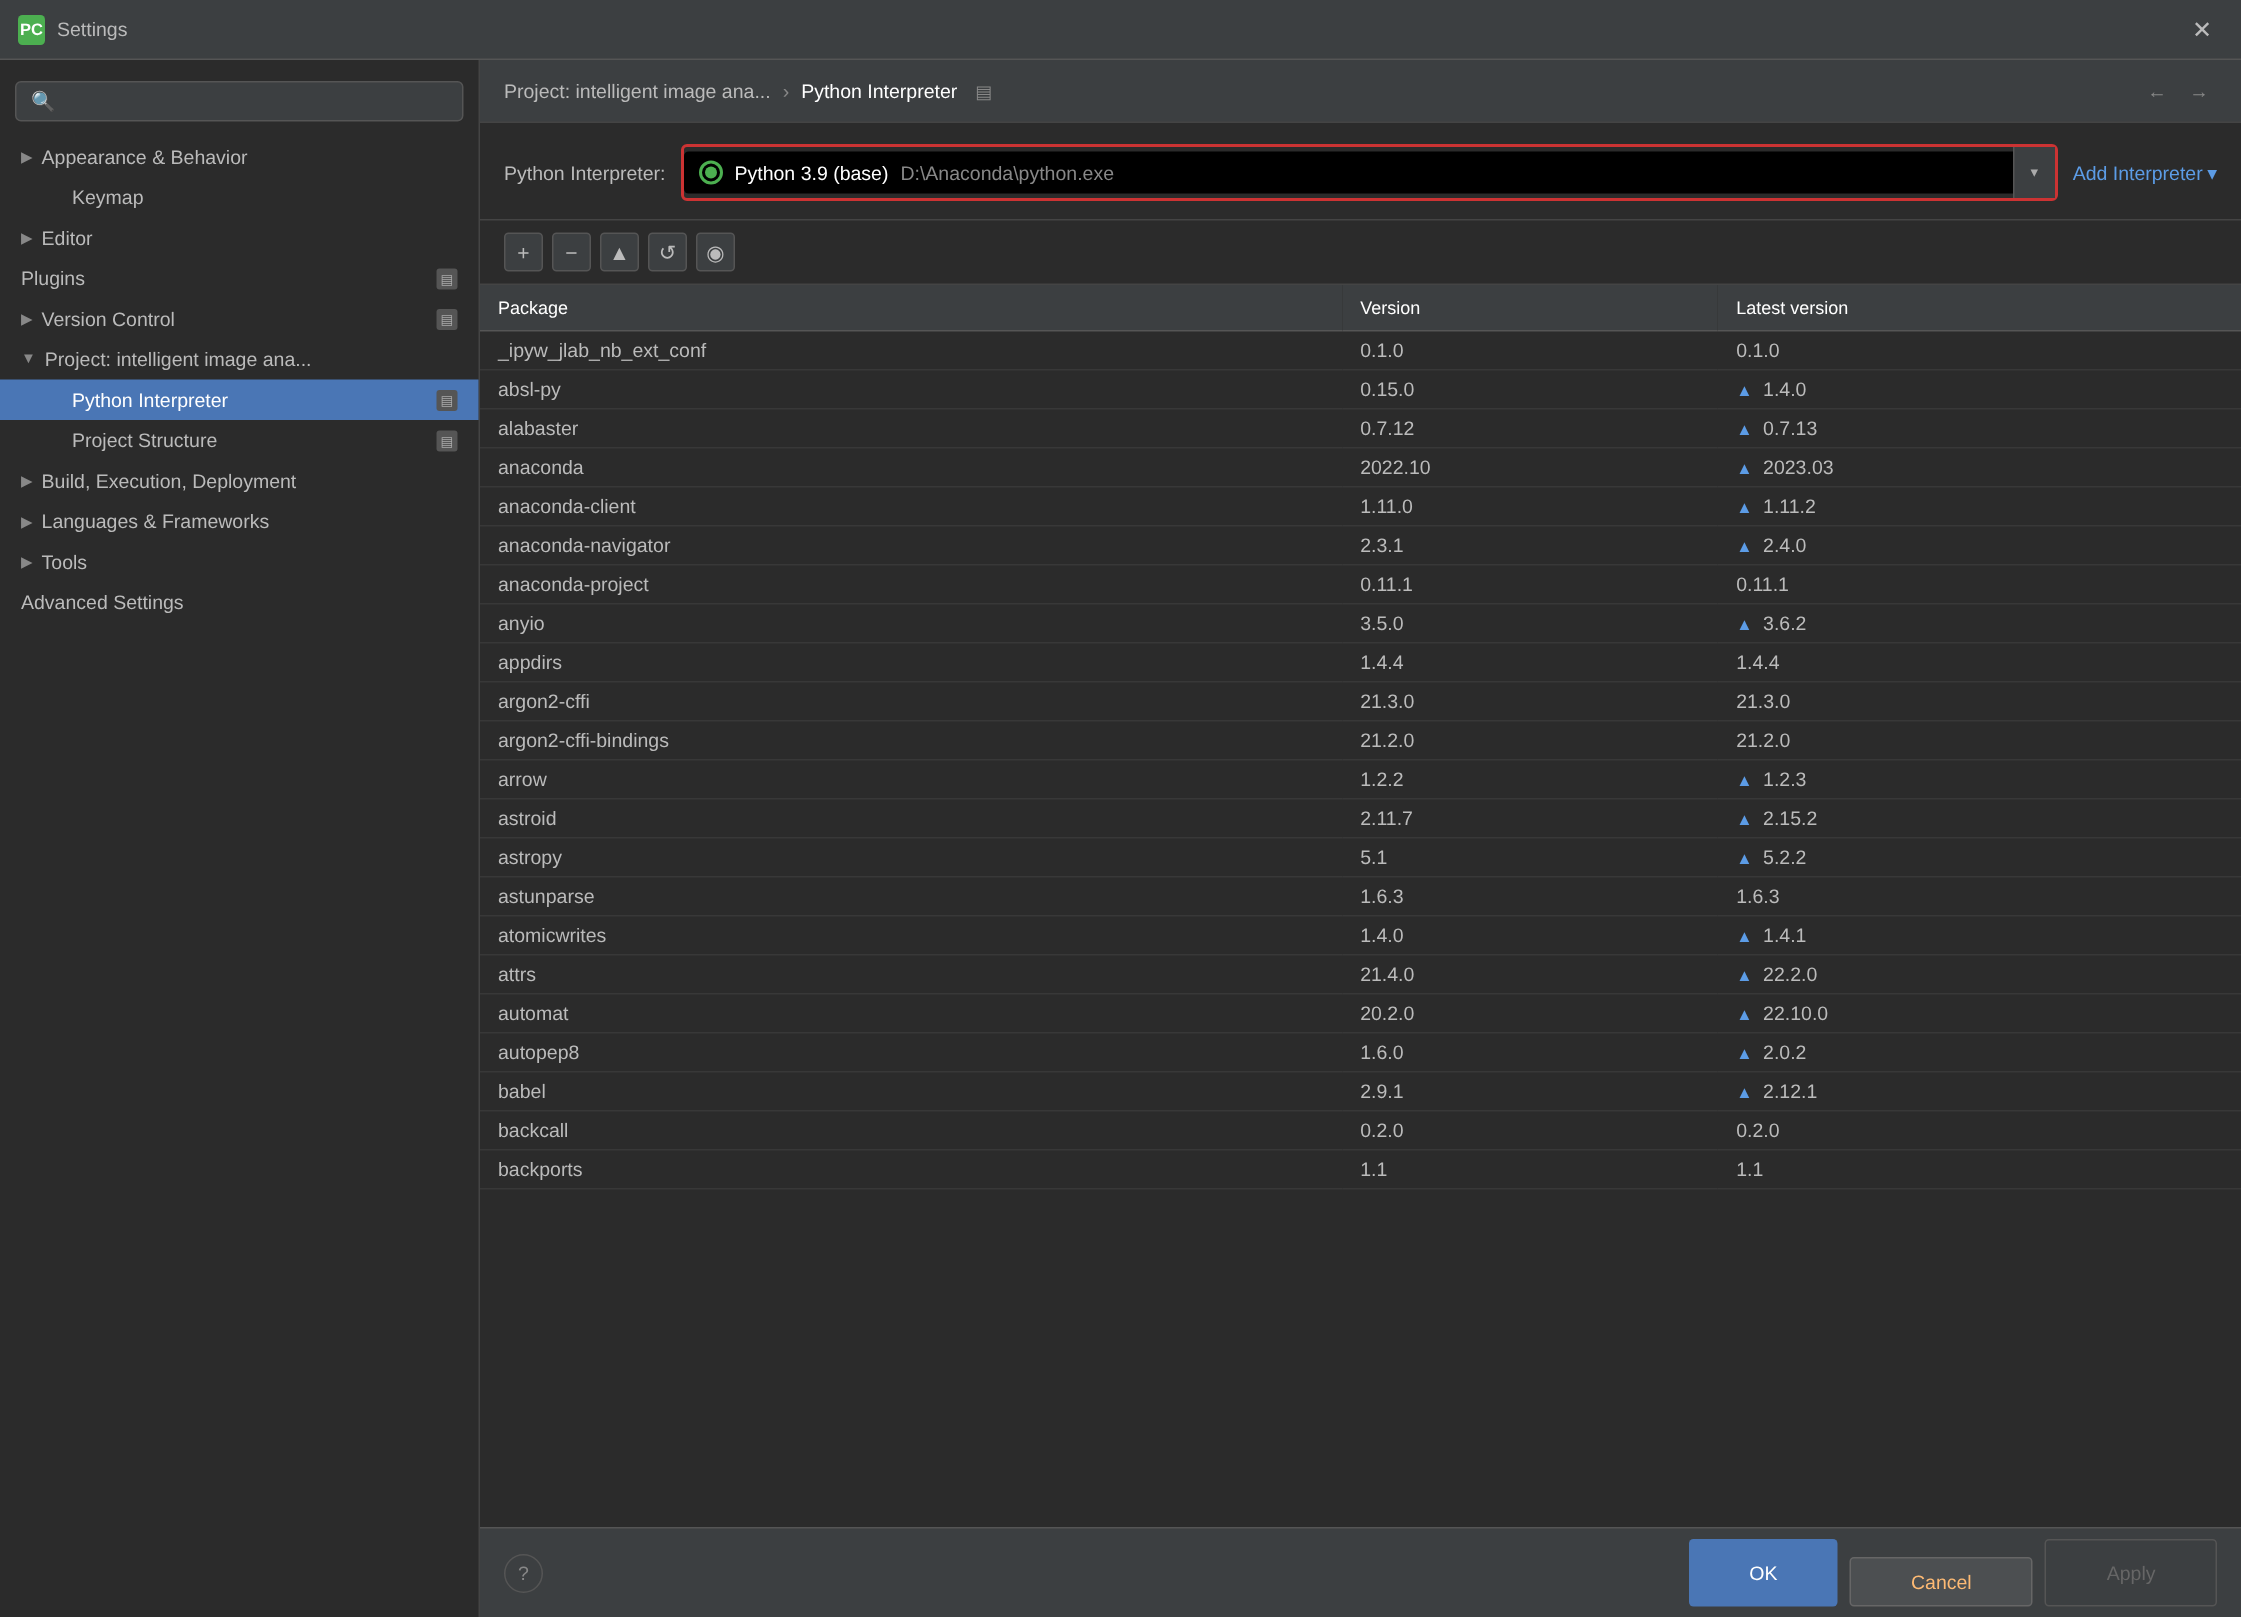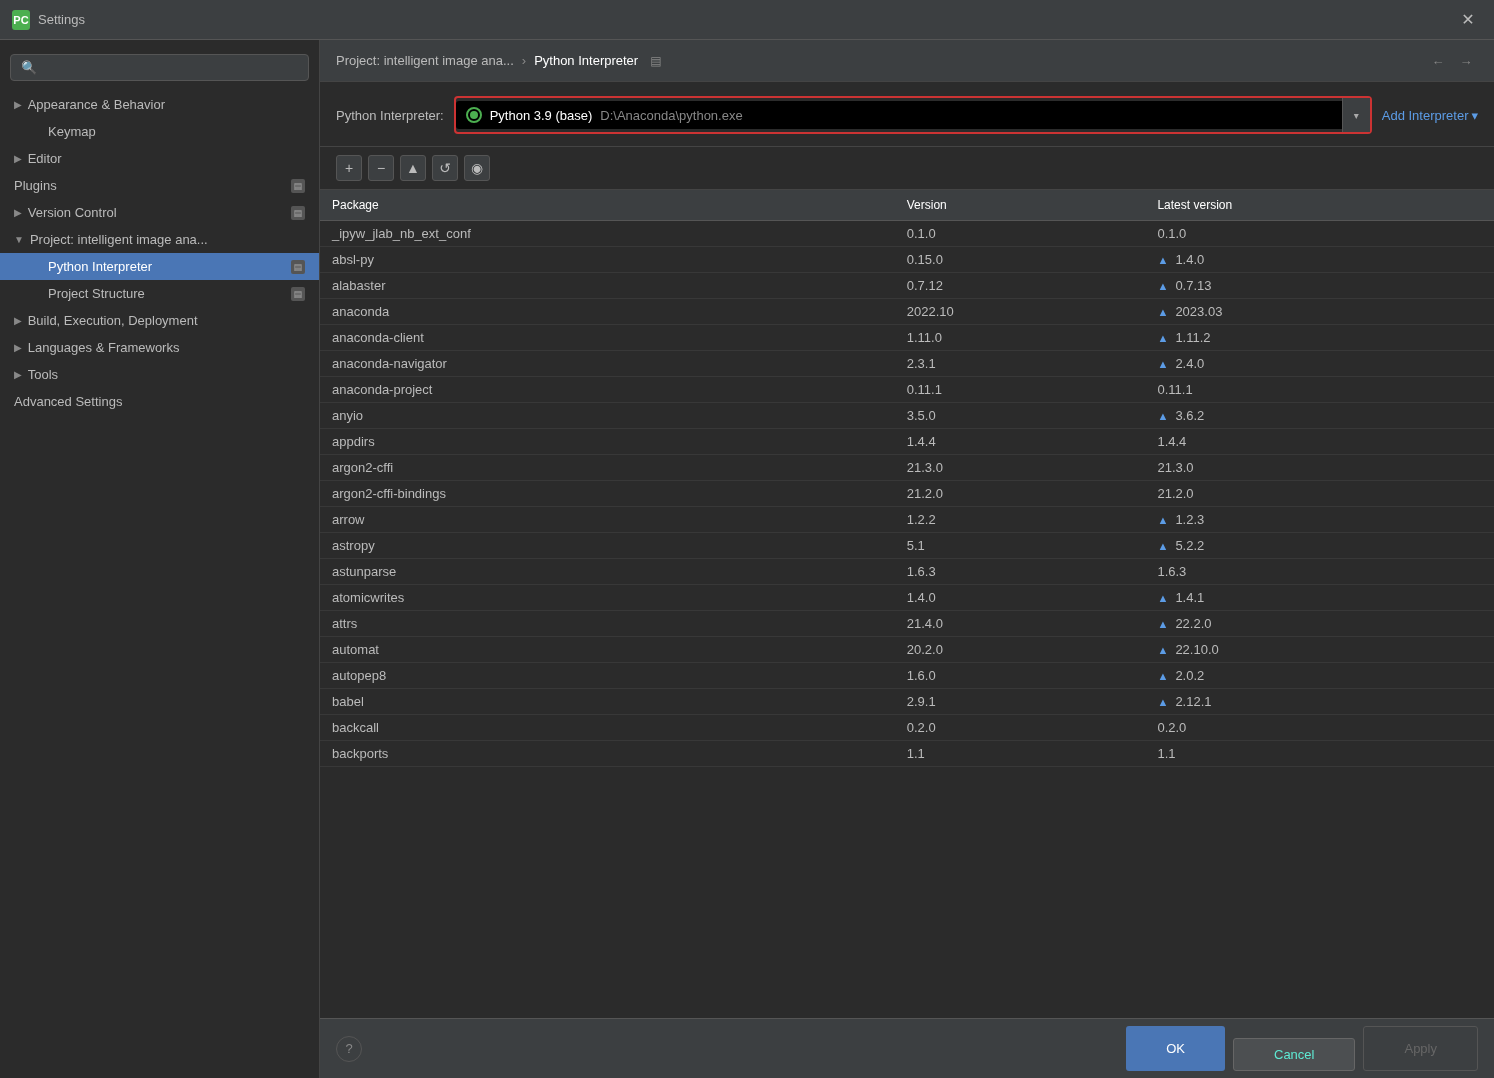--- a/index.html
+++ b/index.html
@@ -328,21 +328,21 @@
       cursor: pointer;
       font-size: 13px;
       border: none;
     }
     .btn-primary {
       background: #4a76b5;
       color: white;
     }
     .btn-secondary {
       background: #4c4f51;
-      color: #5eead4;
+      color: #fdba74;
       border: 1px solid #666;
       margin-top: 12px;
     }
     .btn-disabled {
       background: #3c3f41;
       color: #666;
       border: 1px solid #555;
       cursor: default;
     }
     ::-webkit-scrollbar { width: 8px; }
@@ -525,20 +525,25 @@
                 <td>argon2-cffi-bindings</td>
                 <td>21.2.0</td>
                 <td>21.2.0</td>
               </tr>
               <tr>
                 <td>arrow</td>
                 <td>1.2.2</td>
                 <td><span class="upgrade-arrow">▲ </span>1.2.3</td>
               </tr>
               <tr>
+                <td>astroid</td>
+                <td>2.11.7</td>
+                <td><span class="upgrade-arrow">▲ </span>2.15.2</td>
+              </tr>
+              <tr>
                 <td>astropy</td>
                 <td>5.1</td>
                 <td><span class="upgrade-arrow">▲ </span>5.2.2</td>
               </tr>
               <tr>
                 <td>astunparse</td>
                 <td>1.6.3</td>
                 <td>1.6.3</td>
               </tr>
               <tr>

